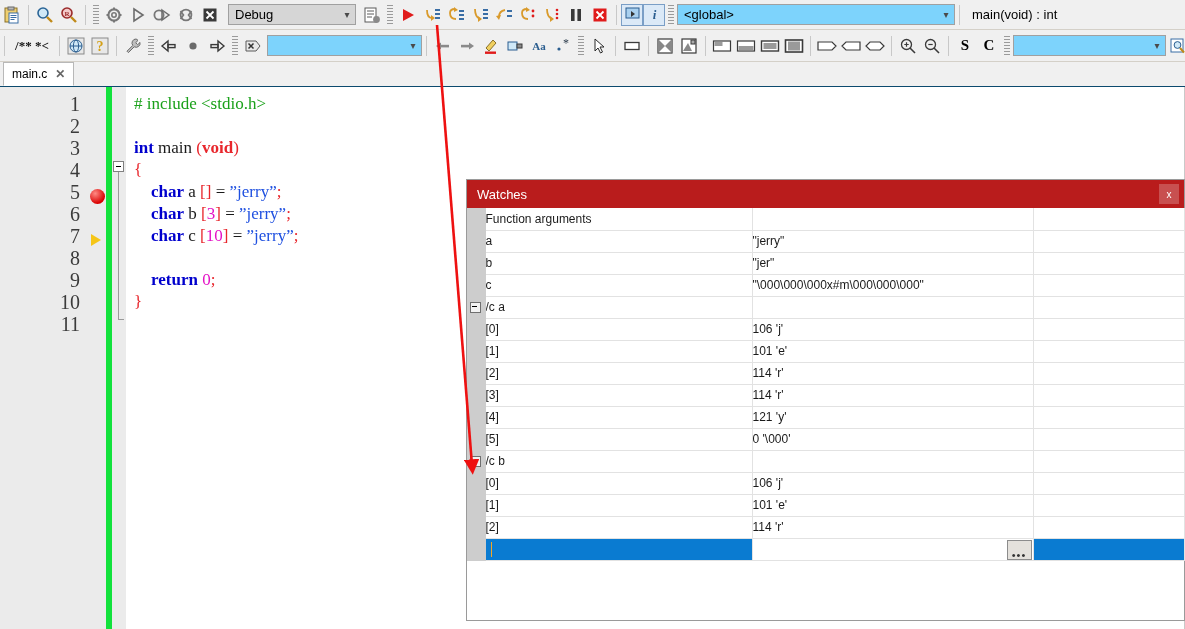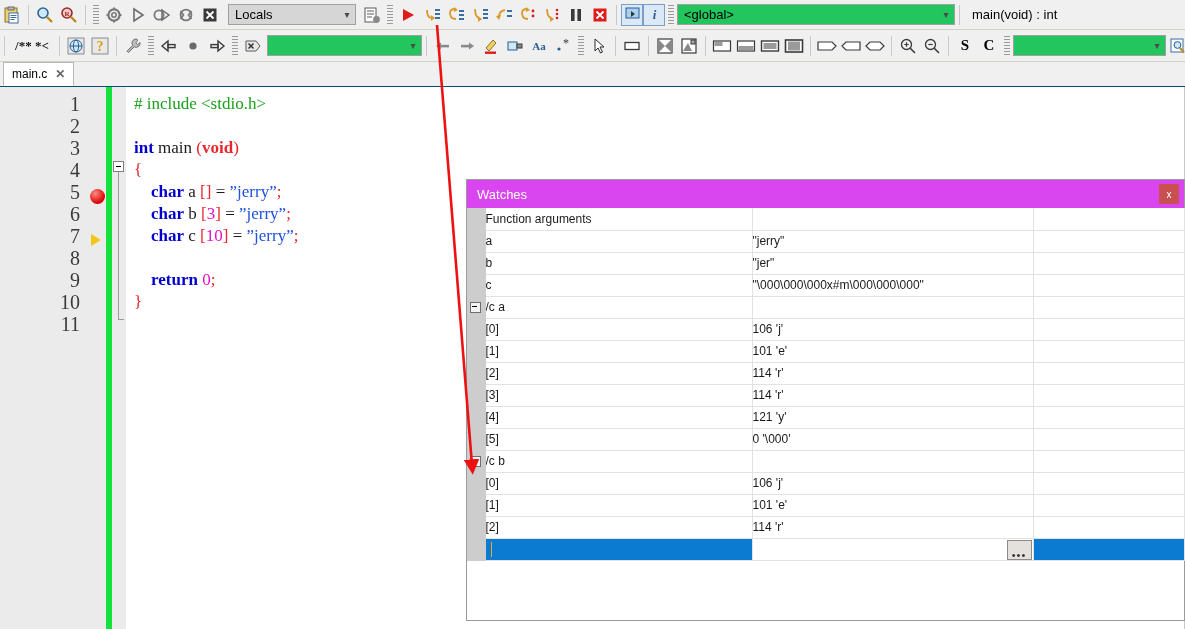--- a/index.html
+++ b/index.html
@@ -30,21 +30,21 @@
   .sep{width:1px;height:20px;background:#c8c8c8;margin:0 4px;flex:0 0 auto;}
   .tbtn{
     width:24px;height:24px;
     display:flex;align-items:center;justify-content:center;
     flex:0 0 auto;
     position:relative;
   }
   .tbtn.framed{border:1px solid #7a9ec6;background:#dbe9f7;width:20px;height:20px;}
   .tbtn svg{display:block;}
   .combo{
-    height:21px;border:1px solid #a0a0a0;background:#22c55e;
+    height:21px;border:1px solid #a0a0a0;background:#7dd3fc;
     display:flex;align-items:center;justify-content:space-between;
     box-sizing:border-box;flex:0 0 auto;
   }
   .combo.shaded{background:#d6d6d6;}
   .combo .ctext{
     padding-left:6px;color:#000;white-space:nowrap;overflow:hidden;
     font-size:13px;
   }
   .combo .carr{
     width:16px;text-align:center;color:#4a4a4a;font-size:10px;line-height:1;
@@ -122,21 +122,21 @@
   .foldline{position:absolute;left:6px;width:1px;background:#9a9a9a;}
   .foldend{position:absolute;left:6px;width:6px;height:1px;background:#9a9a9a;}
 
   
   #watches-panel{
     position:absolute;left:466px;top:179px;width:719px;height:442px;
     background:#ffffff;border:1px solid #9a9a9a;box-sizing:border-box;
     box-shadow:0 0 0 0 rgba(0,0,0,0);
   }
   #watches-title{
-    height:28px;background:#d946ef;color:#ffffff;
+    height:28px;background:#b91c1c;color:#ffffff;
     display:flex;align-items:center;justify-content:space-between;
     font-size:13px;padding-left:10px;box-sizing:border-box;
   }
   #watch-close{
     width:20px;height:20px;margin-right:5px;background:#c85050;color:#fff;
     display:flex;align-items:center;justify-content:center;font-size:10px;
   }
   #watch-table{width:100%;border-collapse:collapse;table-layout:fixed;padding-left:17px;}
   #watch-table col.c0{width:18px;}
   #watch-table col.c1{width:267px;}
@@ -249,21 +249,21 @@
     </div>
     <div class="tbtn">
       <svg width="18" height="18" viewBox="0 0 18 18">
         <rect x="2.5" y="2.5" width="13" height="13" fill="#3a3a3a"></rect>
         <path d="M5.5 5.5 L12.5 12.5 M12.5 5.5 L5.5 12.5" stroke="#fff" stroke-width="1.8"></path>
       </svg>
     </div>
   </div>
 
   <div class="combo shaded" id="target-select" style="width:128px;margin-left:6px;">
-    <span class="ctext">Locals</span>
+    <span class="ctext">Debug</span>
     <span class="carr">▾</span>
   </div>
 
   <div class="tbtn" style="margin-left:4px;">
     <svg width="18" height="18" viewBox="0 0 18 18">
       <rect x="2" y="2" width="11" height="14" fill="#fff" stroke="#5a5a5a"></rect>
       <g stroke="#5a5a5a" stroke-width="1">
           <line x1="4" y1="5" x2="11" y2="5"></line>
           <line x1="4" y1="8" x2="11" y2="8"></line>
           <line x1="4" y1="11" x2="9" y2="11"></line>

